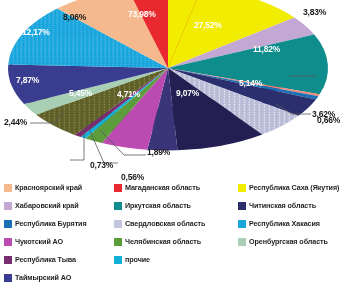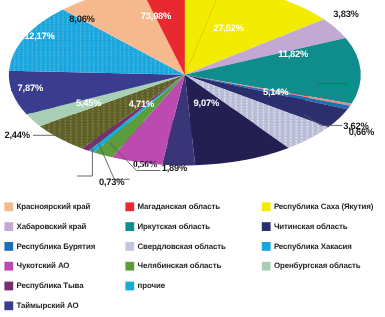--- a/index.html
+++ b/index.html
@@ -153,21 +153,21 @@
     </svg>
 
     <div class="pct-label onslice" style="left:194px;top:21px;">27,52%</div>
     <div class="pct-label onslice" style="left:128px;top:10px;">73,98%</div>
     <div class="pct-label" style="left:63px;top:13px;">8,06%</div>
     <div class="pct-label onslice" style="left:22px;top:28px;">12,17%</div>
     <div class="pct-label onslice" style="left:16px;top:76px;">7,87%</div>
     <div class="pct-label" style="left:4px;top:118px;">2,44%</div>
     <div class="pct-label onslice" style="left:69px;top:89px;">5,45%</div>
     <div class="pct-label" style="left:70px;top:161px;padding-left:20px;">0,73%</div>
-    <div class="pct-label" style="left:121px;top:145px;font-family:Liberation Serif, serif;">0,56%</div>
+    <div class="pct-label" style="left:121px;top:173px;">0,56%</div>
     <div class="pct-label" style="left:147px;top:148px;">1,89%</div>
     <div class="pct-label onslice" style="left:117px;top:90px;">4,71%</div>
     <div class="pct-label onslice" style="left:176px;top:89px;">9,07%</div>
     <div class="pct-label onslice" style="left:239px;top:79px;">5,14%</div>
     <div class="pct-label" style="left:312px;top:110px;">3,62%</div>
     <div class="pct-label" style="left:317px;top:72px;margin-top:44px;">0,66%</div>
     <div class="pct-label onslice" style="left:253px;top:29px;margin-top:16px;">11,82%</div>
     <div class="pct-label" style="left:303px;top:8px;">3,83%</div>
   </div>
 

